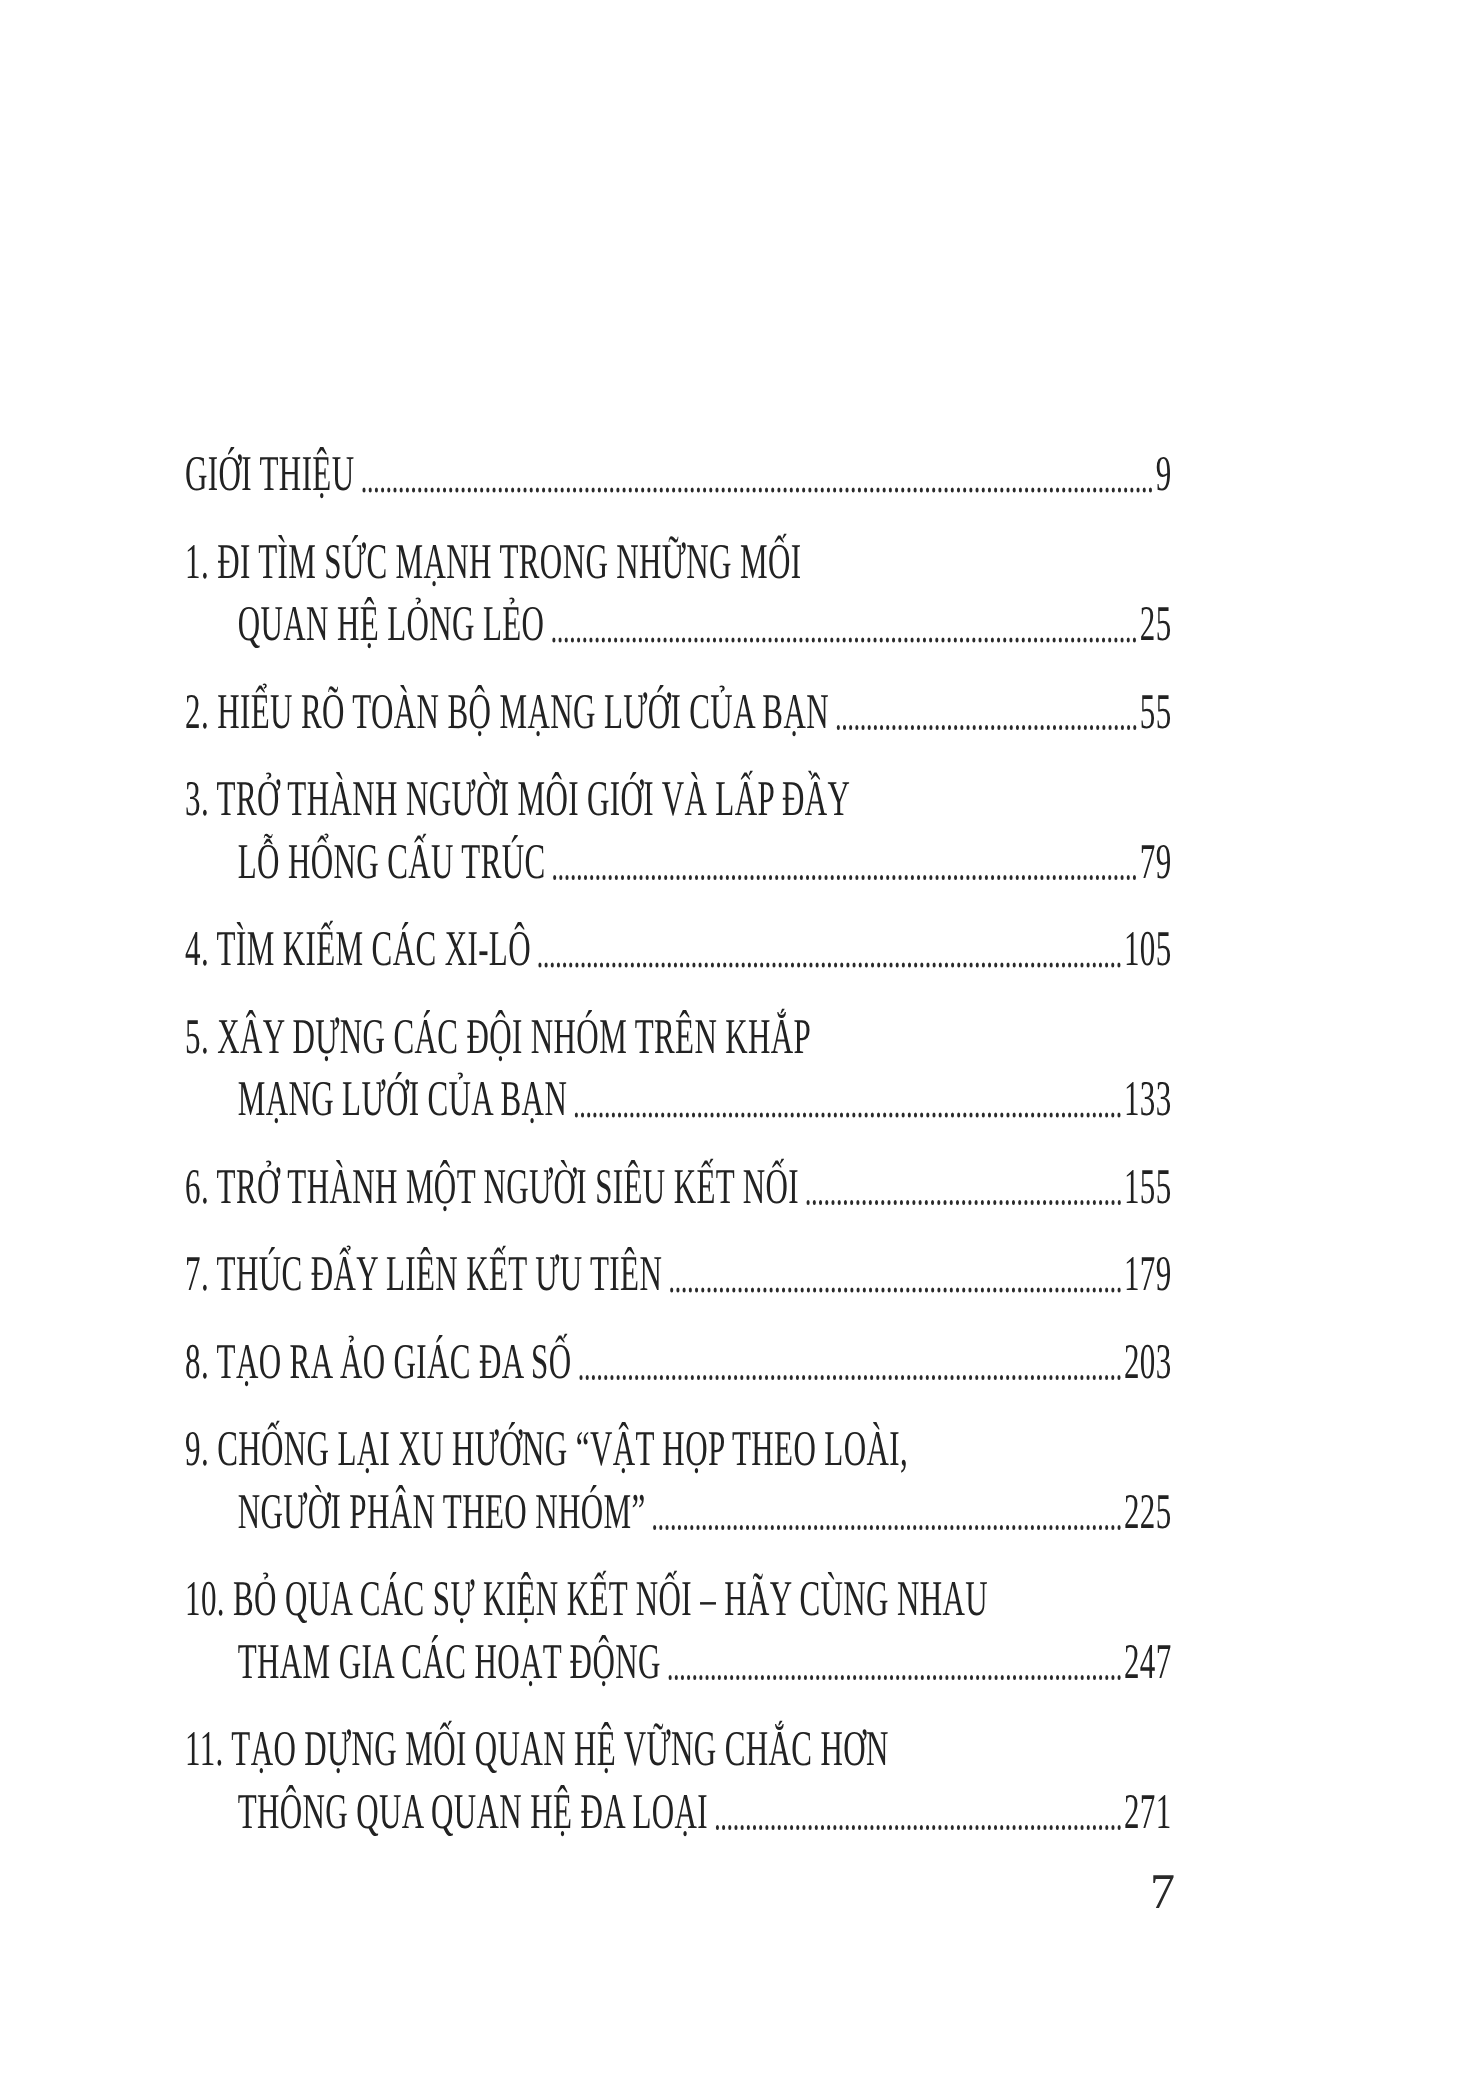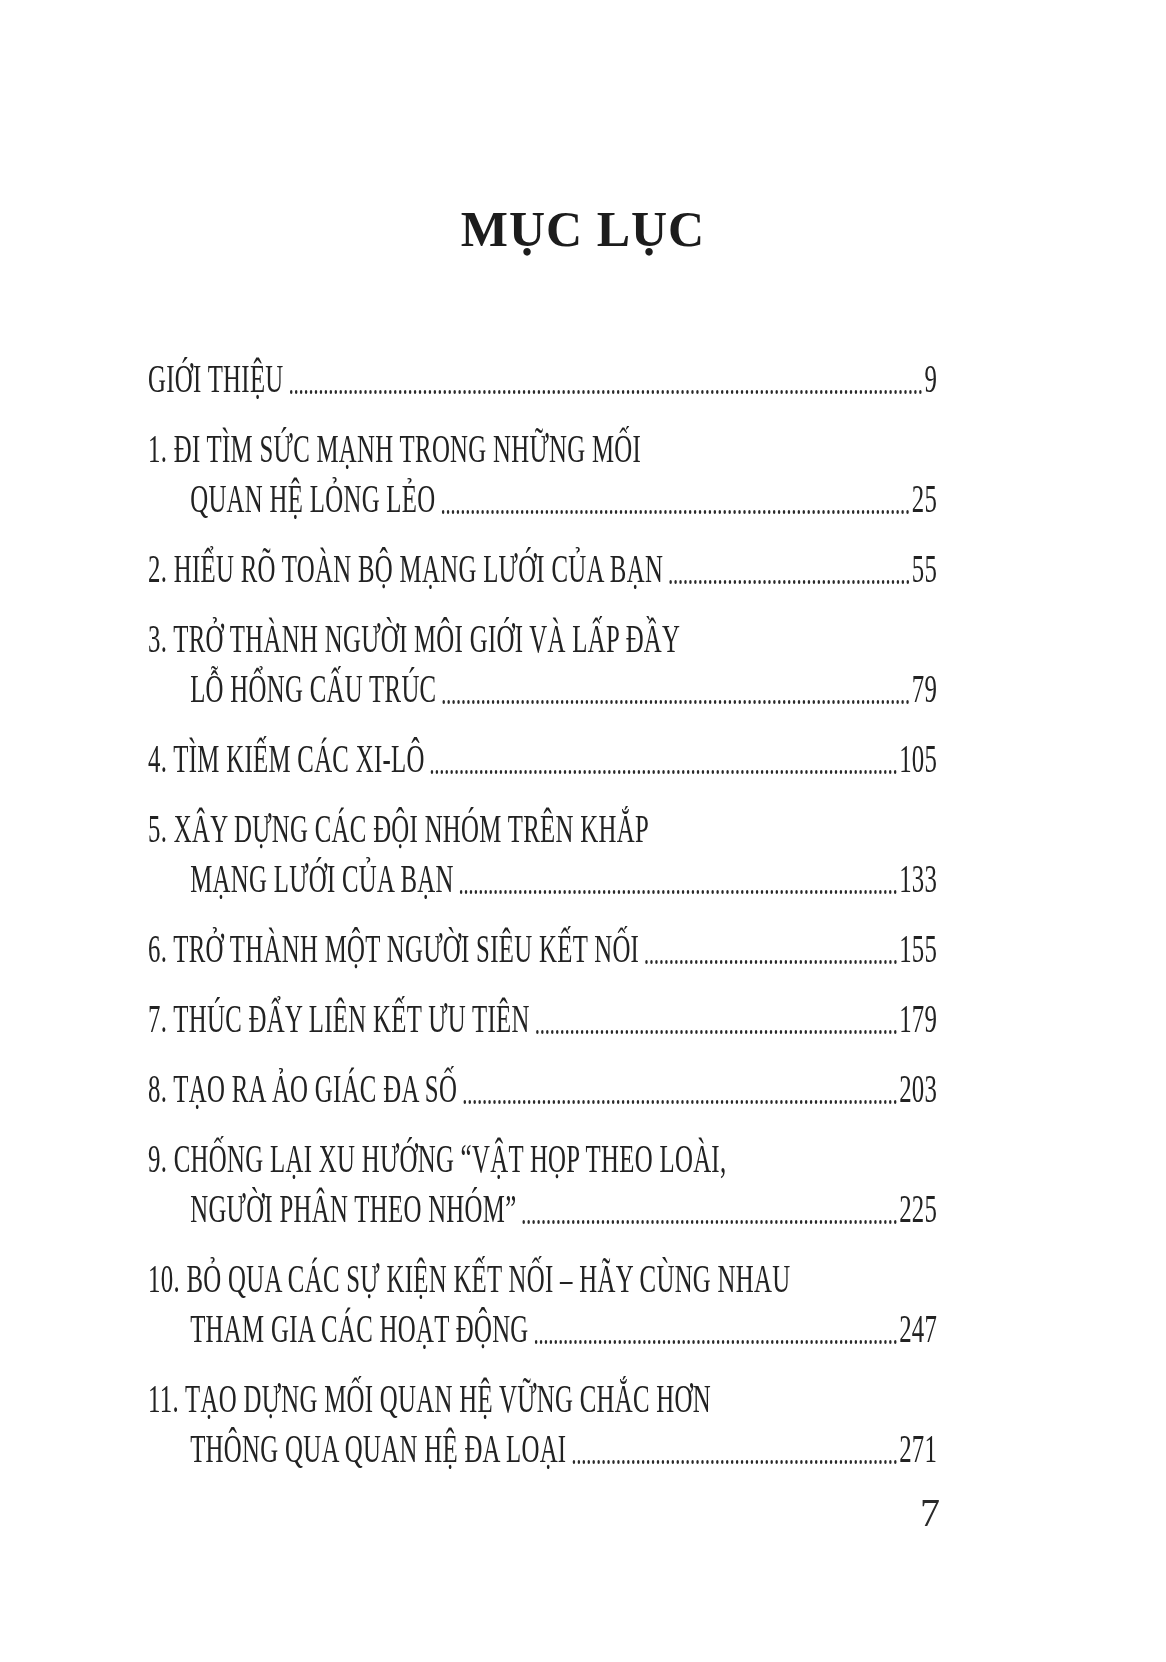--- a/index.html
+++ b/index.html
@@ -61,21 +61,20 @@
     font-size: 40px;
     line-height: 50px;
     color: #2a2a2a;
   }
 </style>
 </head>
 <body>
 
 <div class="page">
 
-  <div class="title">MỤC LỤC</div>
 
   <div class="toc">
 
     <div class="entry">
       <div class="row">
         <span class="lbl">GIỚI THIỆU</span>
         <span class="leader"></span>
         <span class="pg">9</span>
       </div>
     </div>

